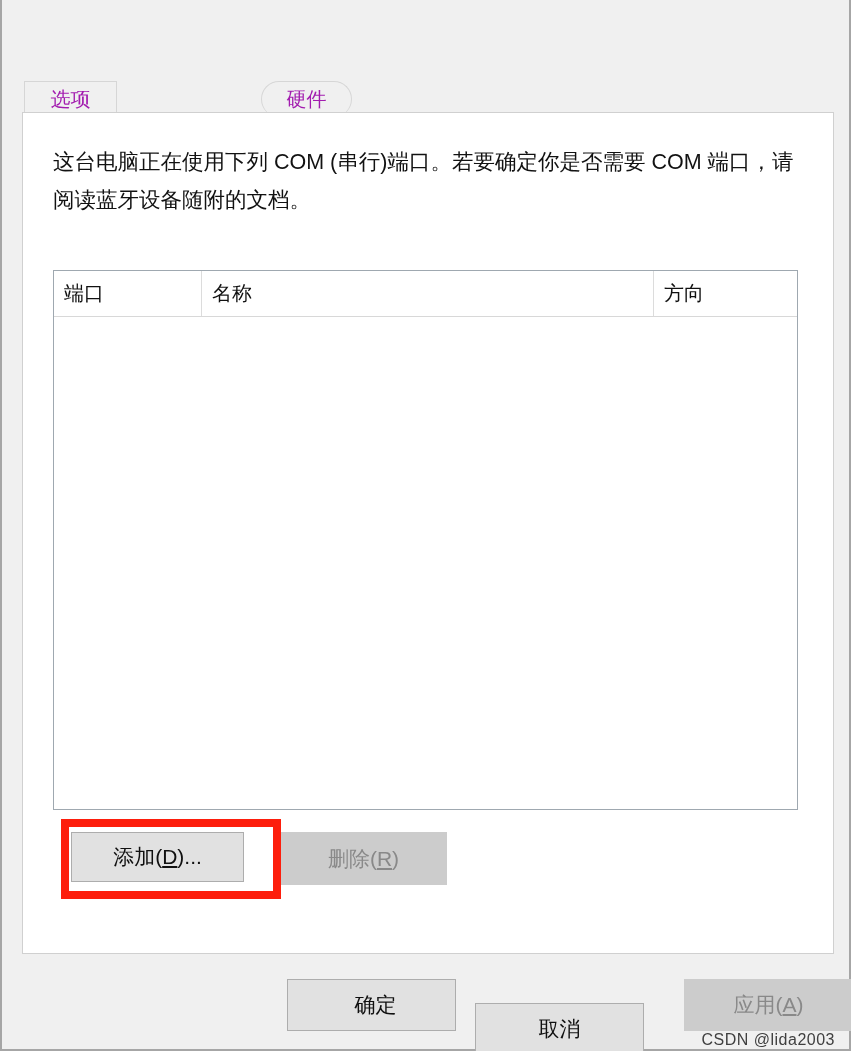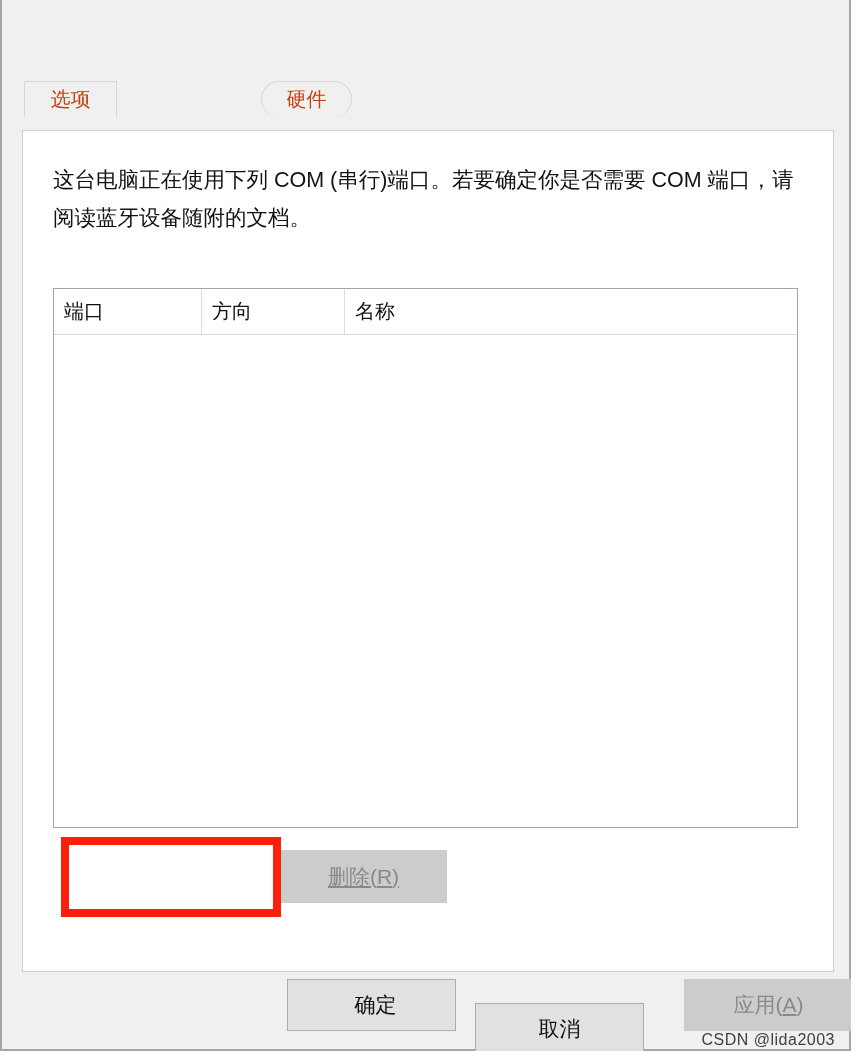--- a/index.html
+++ b/index.html
@@ -84,21 +84,21 @@
     width: 812px;
   }
   .tab {
     position: absolute;
     bottom: 0;
     box-sizing: border-box;
     display: flex;
     align-items: center;
     justify-content: center;
     font-size: 20px;
-    color: #c2410c;
+    color: #a21caf;
     cursor: pointer;
     white-space: nowrap;
   }
   .tab.inactive {
     background: #f0f0f0;
     border: 1px solid #d6d6d6;
     border-bottom: none;
     height: 36px;
   }
   .tab.active {
@@ -110,21 +110,21 @@
     font-size: 22px;
   }
   #tab-0 { left: 2px;   width: 93px;  }
   #tab-1 { left: 95px;  width: 144px; bottom: -1px; }
   #tab-2 { left: 239px; width: 91px; border-radius: 18px;  }
 
   
   #content-panel {
     position: absolute;
     left: 20px;
-    top: 130px;
+    top: 112px;
     width: 812px;
     height: 842px;
     box-sizing: border-box;
     background: #ffffff;
     border: 1px solid #d0d0d0;
     z-index: 2;
   }
 
   #description-text {
     position: absolute;
@@ -210,21 +210,20 @@
     top: 15px;
     width: 173px;
     height: 50px;
   }
   #delete-port-button {
     position: absolute;
     left: 227px;
     top: 15px;
     width: 167px;
     height: 53px;
-    text-decoration: underline;
   }
   #add-highlight-box {
     position: absolute;
     left: 8px;
     top: 2px;
     width: 220px;
     height: 80px;
     box-sizing: border-box;
     border: 8px solid #fd1e0c;
     z-index: 5;
@@ -294,31 +293,34 @@
 
   <div id="content-panel">
 
     <div id="description-text">这台电脑正在使用下列 COM (串行)端口。若要确定你是否需要 COM 端口，请阅读蓝牙设备随附的文档。</div>
 
     <div id="port-listbox">
       <div id="port-list-header">
         <div class="col-header" id="col-0">
           <span>端口</span>
         </div>
+        <div class="col-header" id="col-2">
+          <span>名称</span>
+        </div>
         <div class="col-header" id="col-1">
           <span>方向</span>
         </div>
-        <div class="col-header" id="col-2">
-          <span>名称</span>
-        </div>
       </div>
       <div id="port-list-body"></div>
     </div>
 
     <div id="add-delete-row">
+      <div class="win-button enabled" id="add-port-button">
+        <span>添加(<span class="accel">D</span>)...</span>
+      </div>
       <div class="win-button disabled" id="delete-port-button">
         <span>删除(<span class="accel">R</span>)</span>
       </div>
       <div id="add-highlight-box"></div>
     </div>
 
   </div>
 
   <div id="footer-buttons">
     <div class="win-button enabled" id="ok-button">

